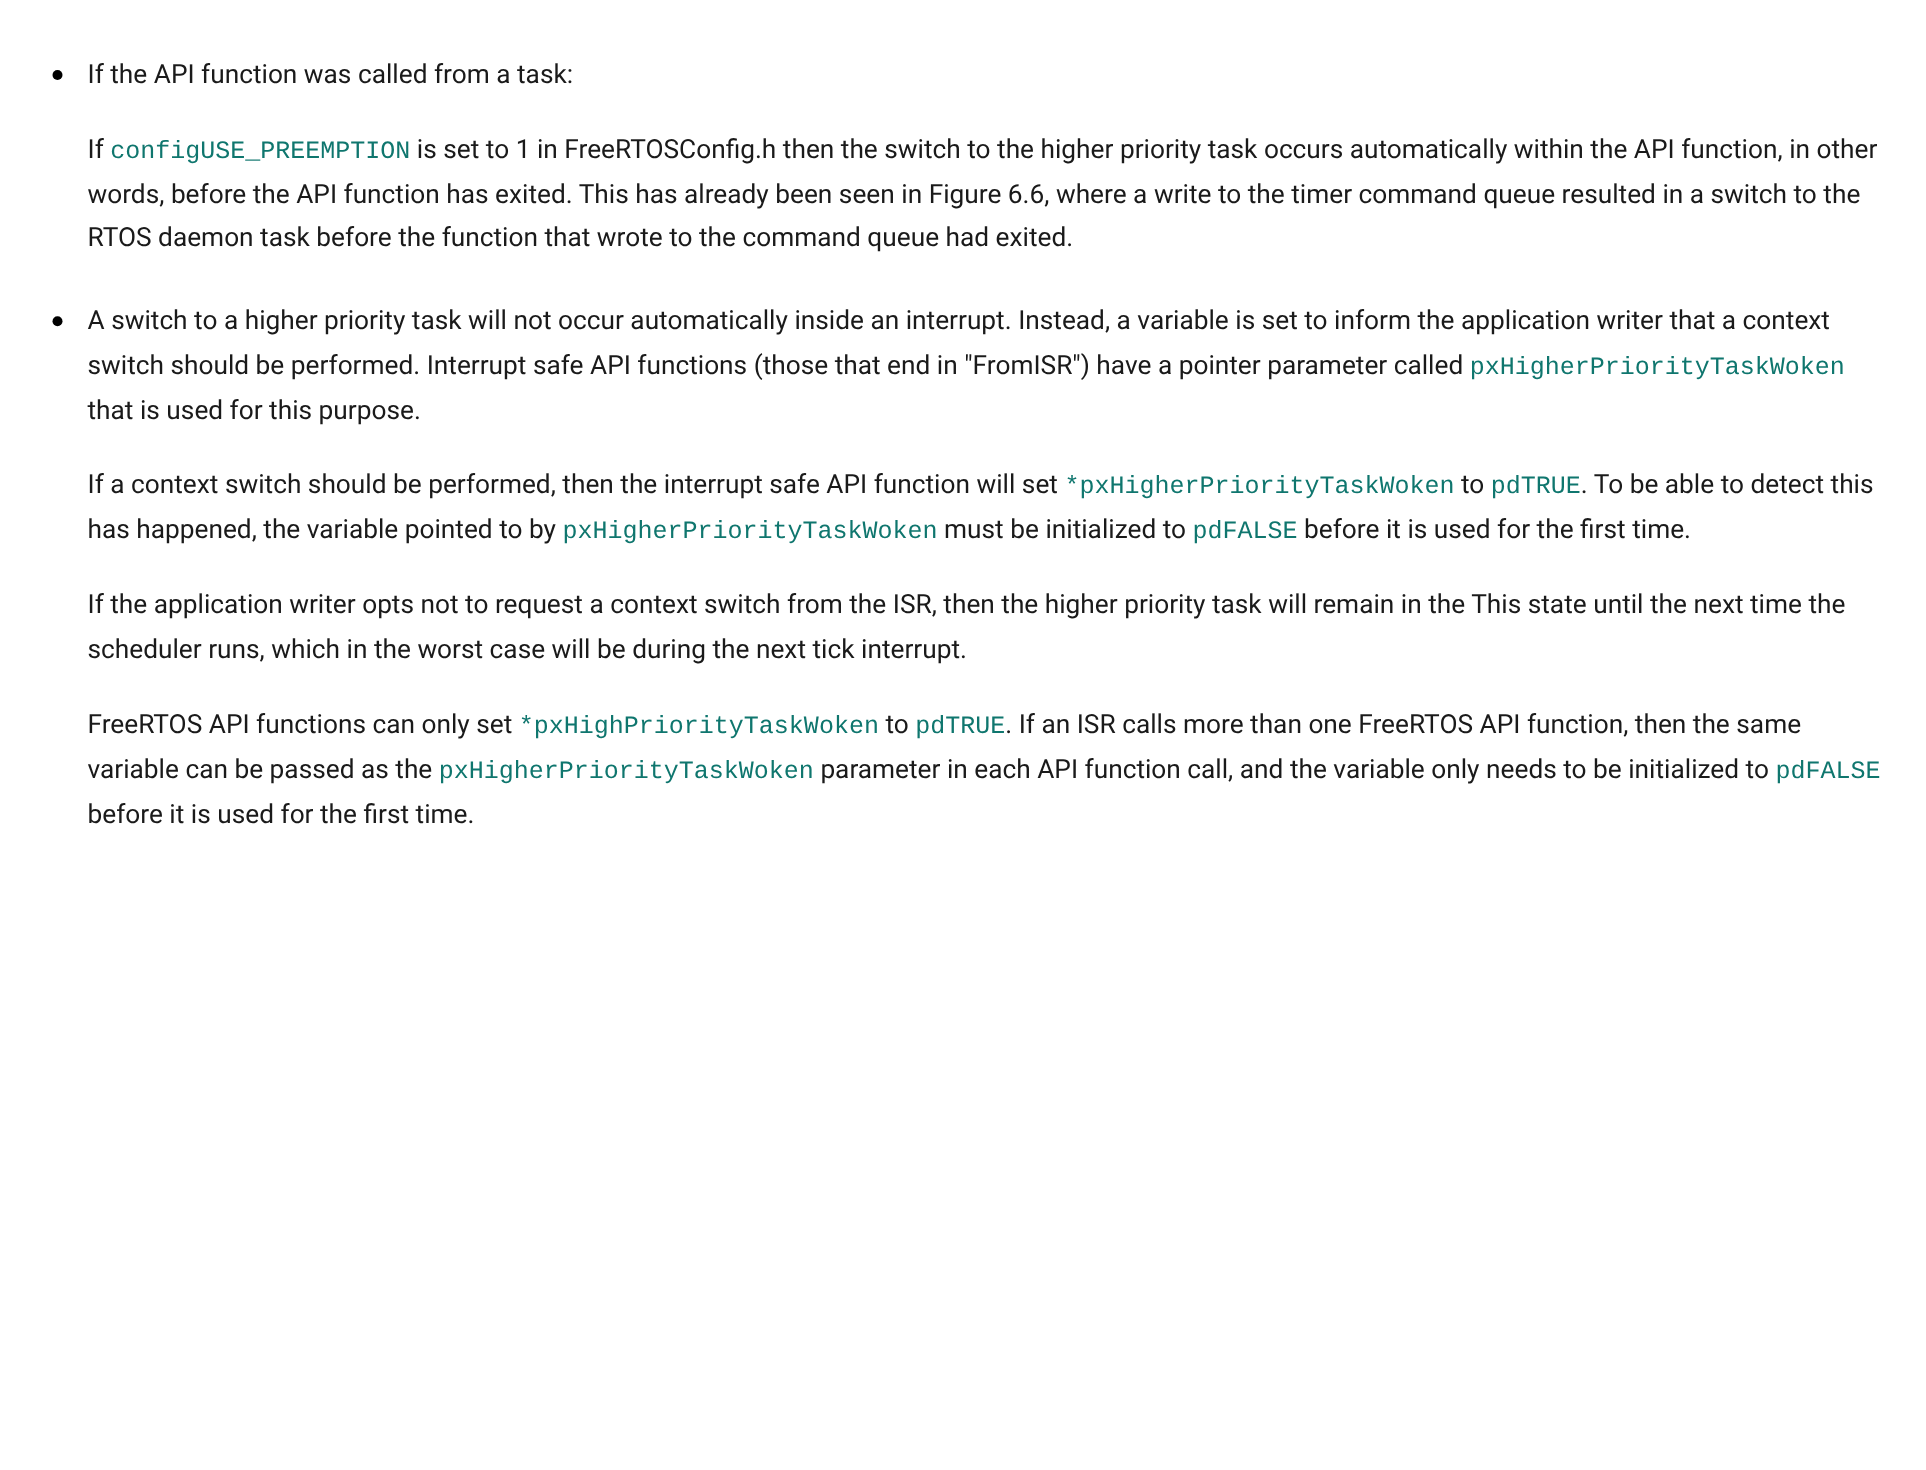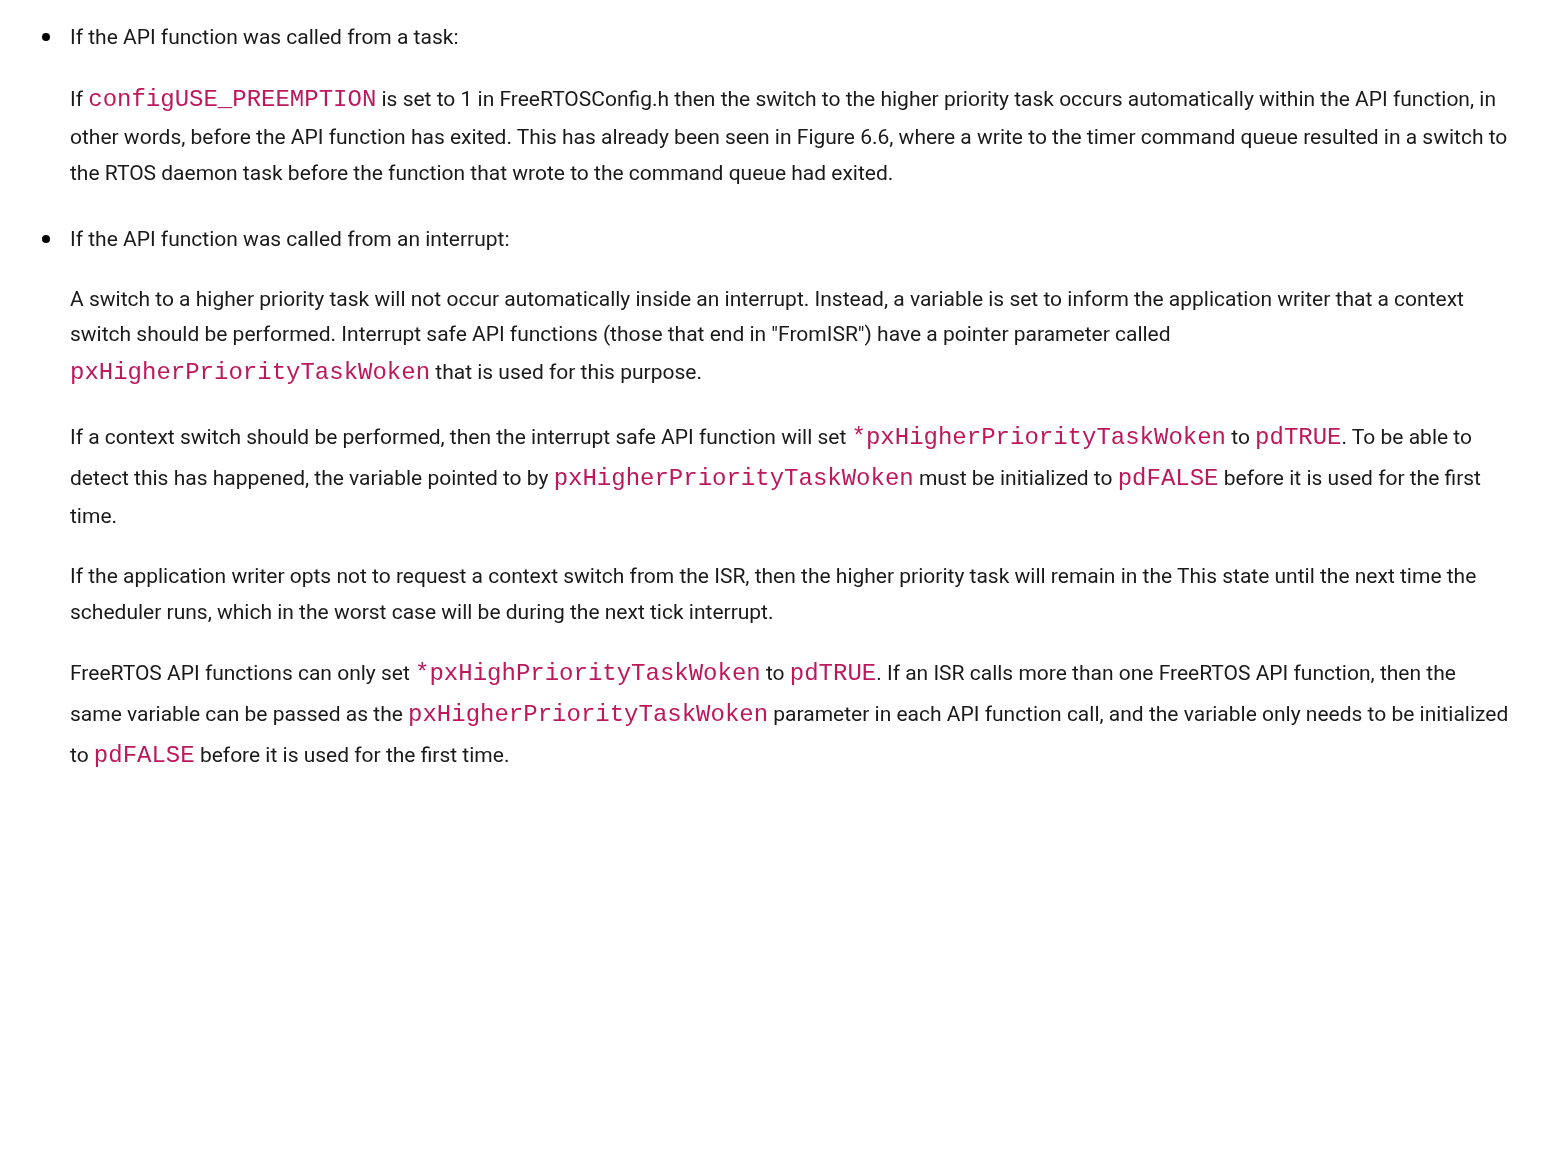--- a/index.html
+++ b/index.html
@@ -27,41 +27,41 @@
       position: absolute;
       left: 22px;
       top: 13px;
       width: 8px;
       height: 8px;
       background: #000;
       border-radius: 50%;
     }
     .bullet-header {
       margin-bottom: 24px;
+      margin-top: 23px;
     }
     .para {
       margin-bottom: 24px;
     }
     .para:last-child {
       margin-bottom: 0;
     }
     code {
       font-family: "Consolas", "Menlo", "Monaco", "Courier New", monospace;
-      font-size: 24px;
-      color: #be185d;
+      font-size: 20px;
+      color: #0f766e;
     }
   </style>
 </head>
 <body>
 
 <ul id="bullet-list">
     <li class="bullet-item">
       <div class="bullet-header">If the API function was called from a task:</div>
       <div class="para"><span>If </span><code>configUSE_PREEMPTION</code><span> is set to 1 in FreeRTOSConfig.h then the switch to the higher priority task occurs automatically within the API function, in other words, before the API function has exited. This has already been seen in Figure 6.6, where a write to the timer command queue resulted in a switch to the RTOS daemon task before the function that wrote to the command queue had exited.</span></div>
     </li>
     <li class="bullet-item">
-      <div class="bullet-header">If the API function was called from an interrupt:</div>
       <div class="para"><span>A switch to a higher priority task will not occur automatically inside an interrupt. Instead, a variable is set to inform the application writer that a context switch should be performed. Interrupt safe API functions (those that end in "FromISR") have a pointer parameter called </span><code>pxHigherPriorityTaskWoken</code><span> that is used for this purpose.</span></div>
       <div class="para"><span>If a context switch should be performed, then the interrupt safe API function will set </span><code>*pxHigherPriorityTaskWoken</code><span> to </span><code>pdTRUE</code><span>. To be able to detect this has happened, the variable pointed to by </span><code>pxHigherPriorityTaskWoken</code><span> must be initialized to </span><code>pdFALSE</code><span> before it is used for the first time.</span></div>
       <div class="para"><span>If the application writer opts not to request a context switch from the ISR, then the higher priority task will remain in the This state until the next time the scheduler runs, which in the worst case will be during the next tick interrupt.</span></div>
       <div class="para"><span>FreeRTOS API functions can only set </span><code>*pxHighPriorityTaskWoken</code><span> to </span><code>pdTRUE</code><span>. If an ISR calls more than one FreeRTOS API function, then the same variable can be passed as the </span><code>pxHigherPriorityTaskWoken</code><span> parameter in each API function call, and the variable only needs to be initialized to </span><code>pdFALSE</code><span> before it is used for the first time.</span></div>
     </li>
   </ul>
 
 </body></html>

